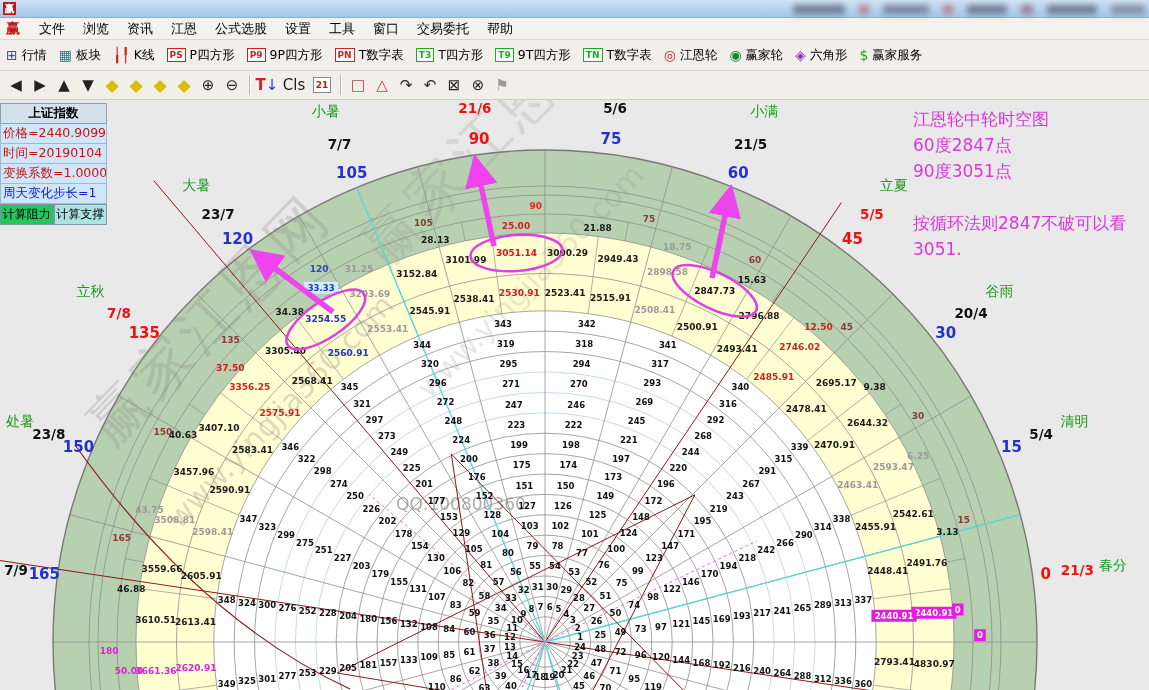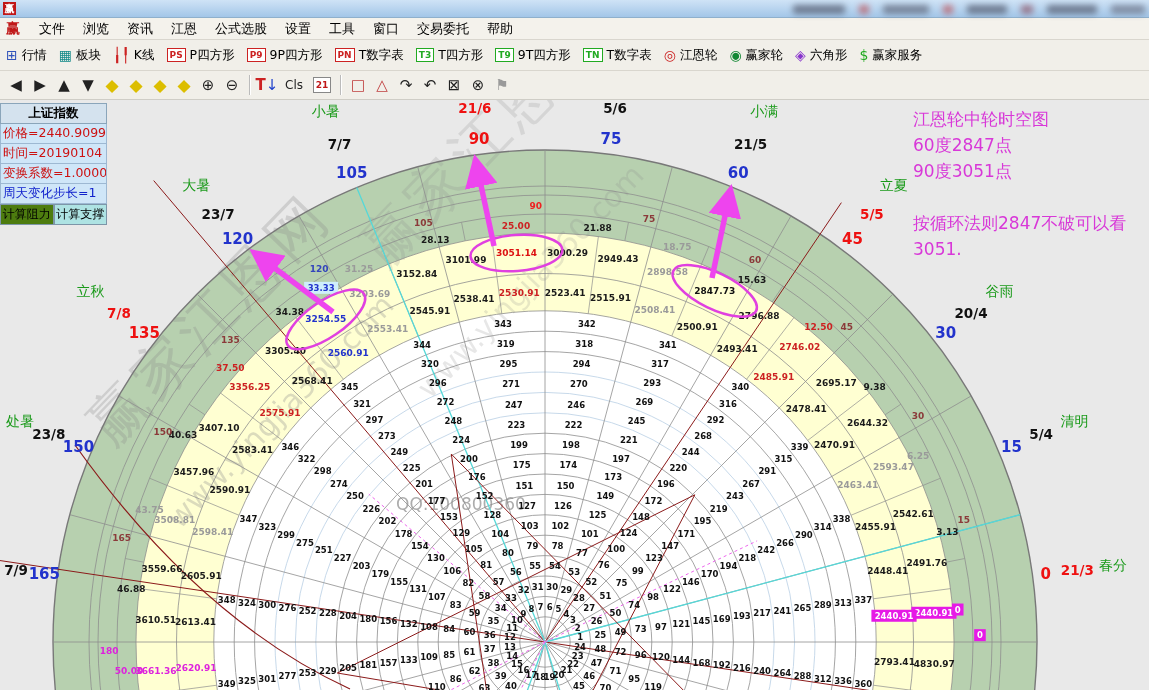--- a/index.html
+++ b/index.html
@@ -16,21 +16,21 @@
   .menubar span.mi { padding:2px 9px; cursor:default;}
   .toolbar { height:31px; background:#f1efe9; display:flex; align-items:center; border-bottom:1px solid #d9d6ce; font-size:12.5px;}
   .tbtn { display:inline-flex; align-items:center; gap:4px; padding:3px 6px; white-space:nowrap;}
   .badge { font-size:9px; font-weight:bold; border:1px solid; padding:0 2px; background:#fff; line-height:12px;}
   .gicon { font-size:14px; line-height:14px;}
   .drawbar { height:29px; background:#f1efe9; display:flex; align-items:center; border-bottom:1px solid #cfcdc6; padding-left:4px;}
   .dtool { width:24px; height:22px; display:inline-flex; align-items:center; justify-content:center; font-size:15px; color:#222; }
   .dtool.dia { color:#dcbe00; font-size:17px;}
   .dtool.red { color:#c04040; }
   .dtool.gray { color:#9a9a9a; }
-  .dtool.txt { font-size:12px; width:30px;}
+  .dtool.txt { font-size:15px; width:30px;}
   .dtool.cal { border:1px solid #888; width:18px; height:16px; font-size:9px; color:#c01818; background:#fff; margin:0 4px; font-weight:bold;}
   .dsep { width:1px; height:20px; background:#bbb; margin:0 5px; box-shadow:1px 0 0 #fff;}
   .chart { position:relative; width:1149px; height:590px; background:#e9e9e9;}
   svg text { font-family:"DejaVu Sans","Liberation Sans",sans-serif; }
   .sidebar { position:absolute; left:0; top:3px; width:107px; font-size:12.5px; }
   .sb-title { background:#d4e2ee; border:1px solid #8aa5ba; text-align:center; font-weight:bold; padding:1px 0; color:#000;}
   .sb-row { background:#cfe6f8; border:1px solid #9db8d2; border-top:none; padding:1px 2px; white-space:nowrap; overflow:hidden;}
   .sb-btns { display:flex; }
   .sb-btns button { flex:1; font-size:12px; border:1px solid #7d96a8; padding:1px 0; font-family:inherit;}
   .annot { position:absolute; left:913px; top:6px; width:234px; color:#d838d8; font-size:17px; line-height:26px; pointer-events:none;}
@@ -664,21 +664,21 @@
 
   <div class="sidebar">
     <div class="sb-title">上证指数</div>
     <div id="sb-rows">
         <div class="sb-row" style="color: rgb(204, 17, 17);">价格=2440.9099</div>
         <div class="sb-row" style="color: rgb(204, 17, 17);">时间=20190104</div>
         <div class="sb-row" style="color: rgb(204, 17, 17);">变换系数=1.00000</div>
         <div class="sb-row" style="color: rgb(17, 34, 204);">周天变化步长=1</div>
       </div>
     <div class="sb-btns" id="sb-btns">
-        <button style="background: #4d7c0f;">计算阻力</button>
+        <button style="background: #22c55e;">计算阻力</button>
         <button style="background: rgb(174, 227, 227);">计算支撑</button>
       </div>
   </div>
 
   <div class="annot" id="annot">
       <div>江恩轮中轮时空图</div>
       <div>60度2847点</div>
       <div>90度3051点</div>
       <div></div>
       <div>按循环法则2847不破可以看</div>

